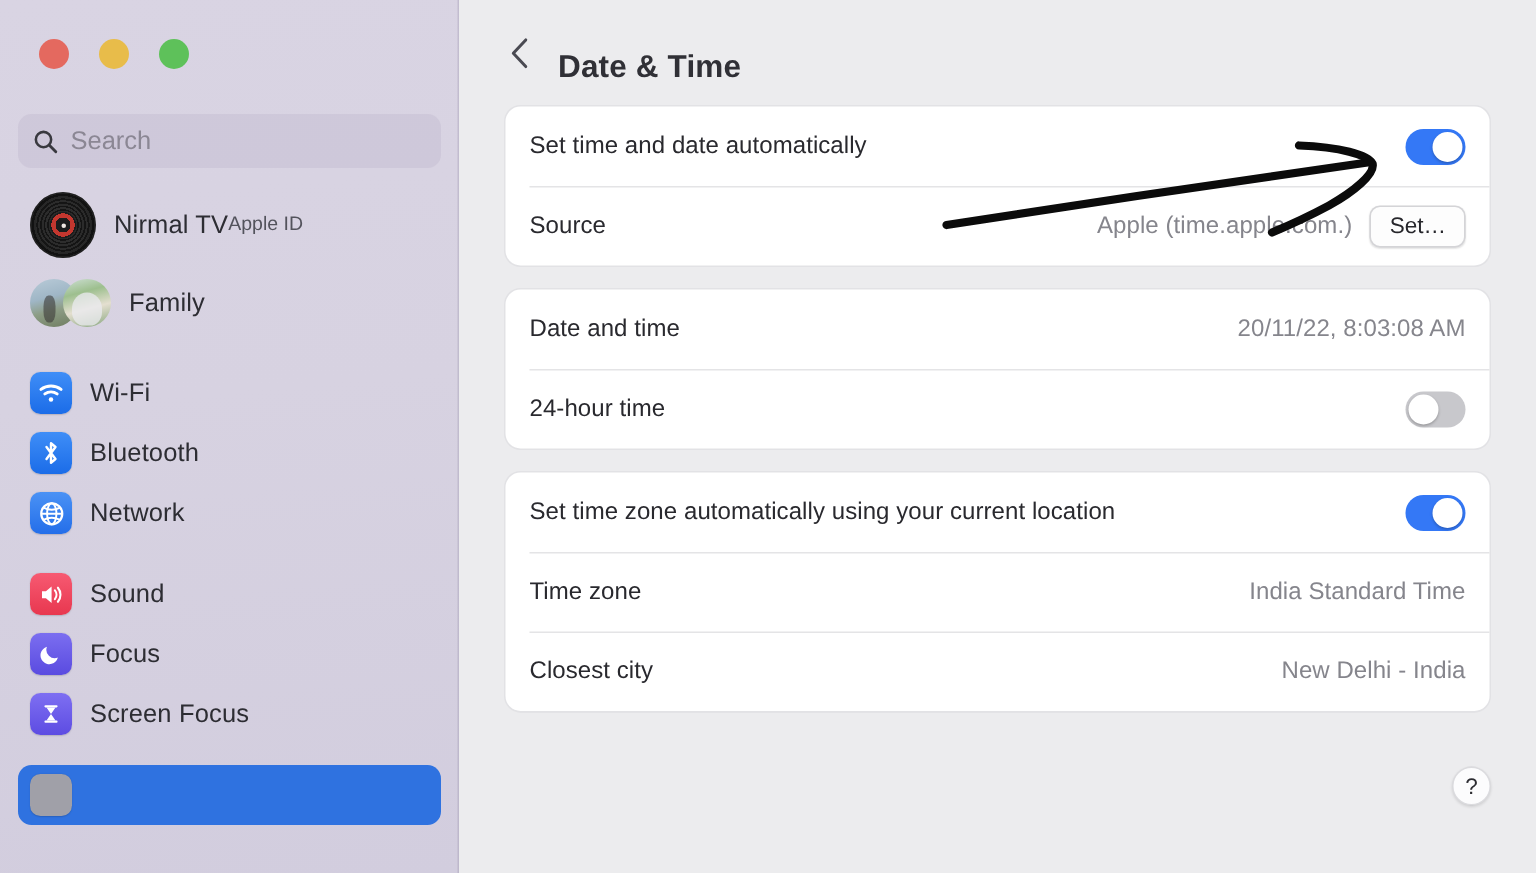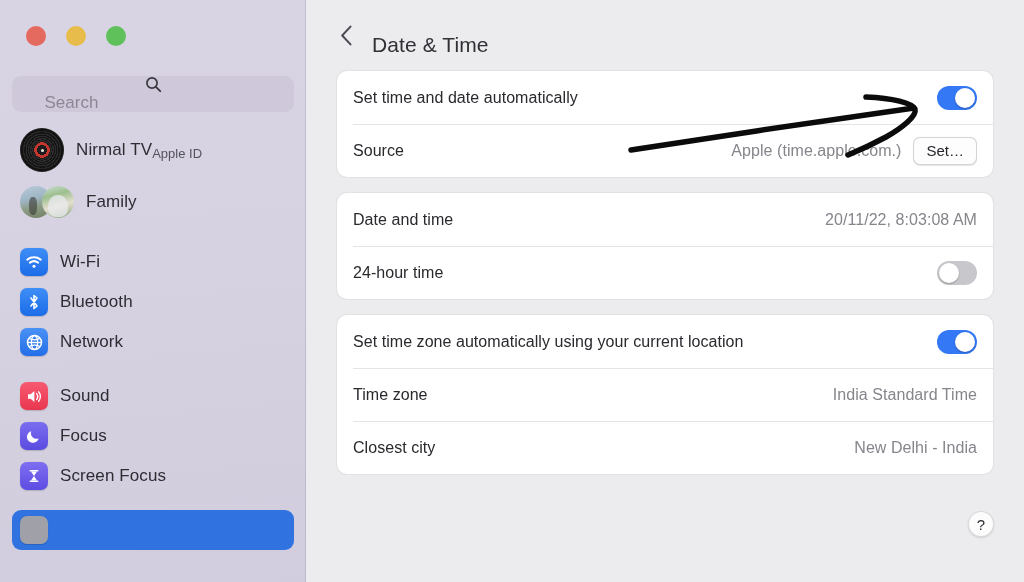--- a/index.html
+++ b/index.html
@@ -28,39 +28,39 @@
 
   .traffic { position:absolute; left:26px; top:26px; display:flex; gap:20px; }
   .light { width:20px; height:20px; border-radius:50%; }
   .light.red    { background:#e4695f; }
   .light.yellow { background:#e8bc4a; }
   .light.green  { background:#5ec15a; }
 
   .search-wrap{
     position:absolute; left:12px; top:76px; width:282px; height:36px;
     background:rgba(160,150,180,.17);
-    border-radius:9px; display:flex; align-items:center; padding:0 10px;flex-direction:column;
+    border-radius:9px; display:flex; align-items:center; padding:0 10px;
   }
   .search-wrap svg{ flex:0 0 auto; }
   .search-input{
     border:none; background:transparent; outline:none;
     font-family:inherit; font-size:17px; color:#3b3b42;
     margin-left:8px; width:225px;
   }
   .search-input::placeholder{ color:#8b8794; }
 
   .nav { position:absolute; left:0; top:124px; width:306px; }
   .row{
     display:flex; align-items:center;
     height:40px; margin:0 12px; padding:0 8px;
     border-radius:8px; cursor:default;
   }
   .row.tall{ height:52px; }
   .row .label{ font-size:17px; color:#2d2d33; letter-spacing:.1px; }
-  .row .sub{ font-size:13px; color:#53535c; margin-top:6px; }
+  .row .sub{ font-size:13px; color:#53535c; margin-top:1px; }
   .row .txtcol{ display:flex; flex-direction:row; justify-content:center; }
 
   .appleid-av{
     width:44px; height:44px; border-radius:50%;
     margin-right:12px; flex:0 0 44px; position:relative; overflow:hidden;
     background:radial-gradient(circle at 50% 50%,
        #1d1d1d 0 16%, #c4372f 16% 25%, #1d1d1d 25% 28%,
        #2a2a2a 28% 31%, #151515 31% 34%, #2d2d2d 34% 38%,
        #141414 38% 41%, #2b2b2b 41% 45%, #151515 45% 49%,
        #2c2c2c 49% 53%, #161616 53% 57%, #2a2a2a 57% 62%,
@@ -110,21 +110,21 @@
   
   #main{
     position:relative; flex:1 1 auto; height:582px;
     background:#ececee; overflow:hidden;
   }
   .header{ display:flex; align-items:center; height:70px; padding-left:28px; }
   .back-btn{
     width:24px; height:24px; display:flex; align-items:center; justify-content:center;
     cursor:default; margin-right:14px;
   }
-  .page-title{ font-size:21px; font-weight:normal; color:#303036; letter-spacing:.1px;margin-top:20px; }
+  .page-title{ font-size:21px; font-weight:bold; color:#303036; letter-spacing:.1px;margin-top:20px; }
 
   .card{
     margin:0 30px 14px 30px;
     background:#ffffff;
     border:.5px solid rgba(150,150,160,.28);
     border-radius:11px;
     overflow:hidden;
   }
   .card .crow{
     position:relative; display:flex; align-items:center; justify-content:space-between;

